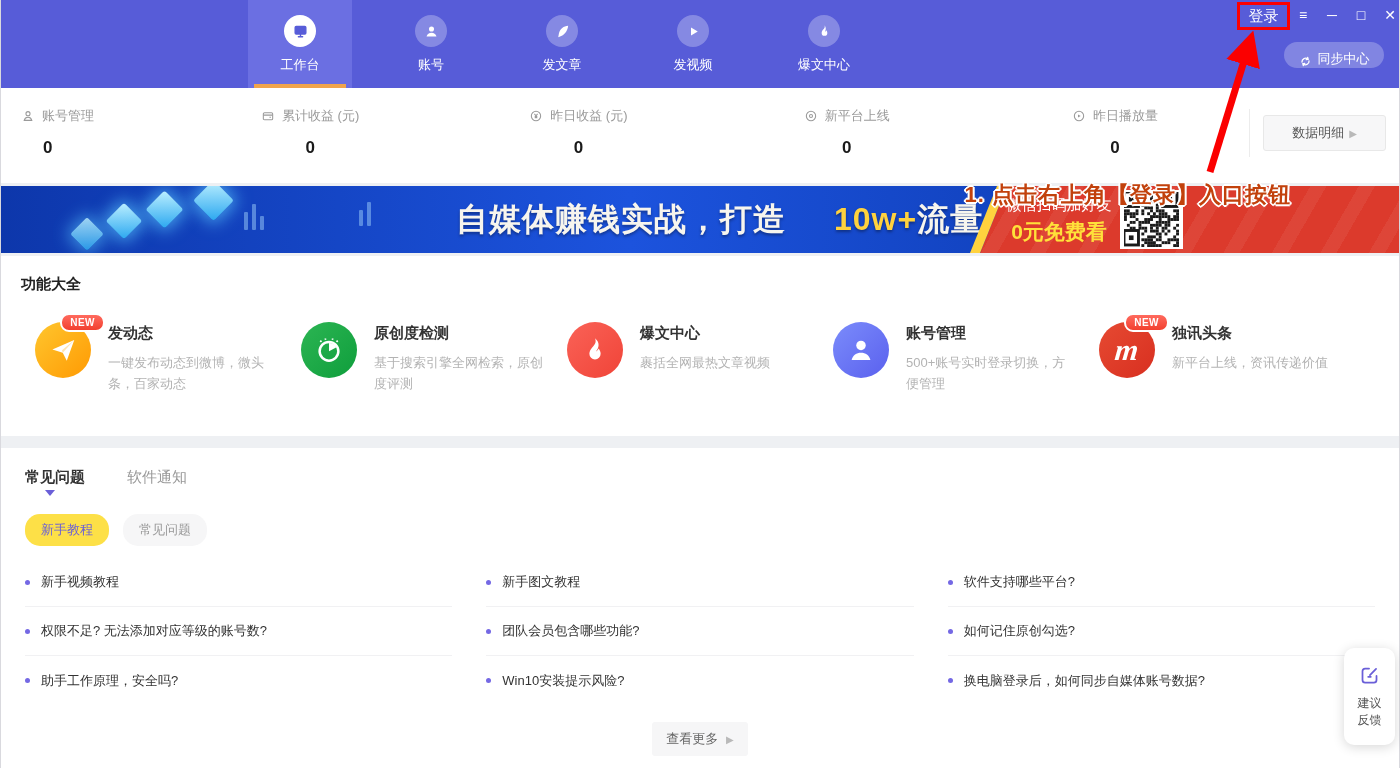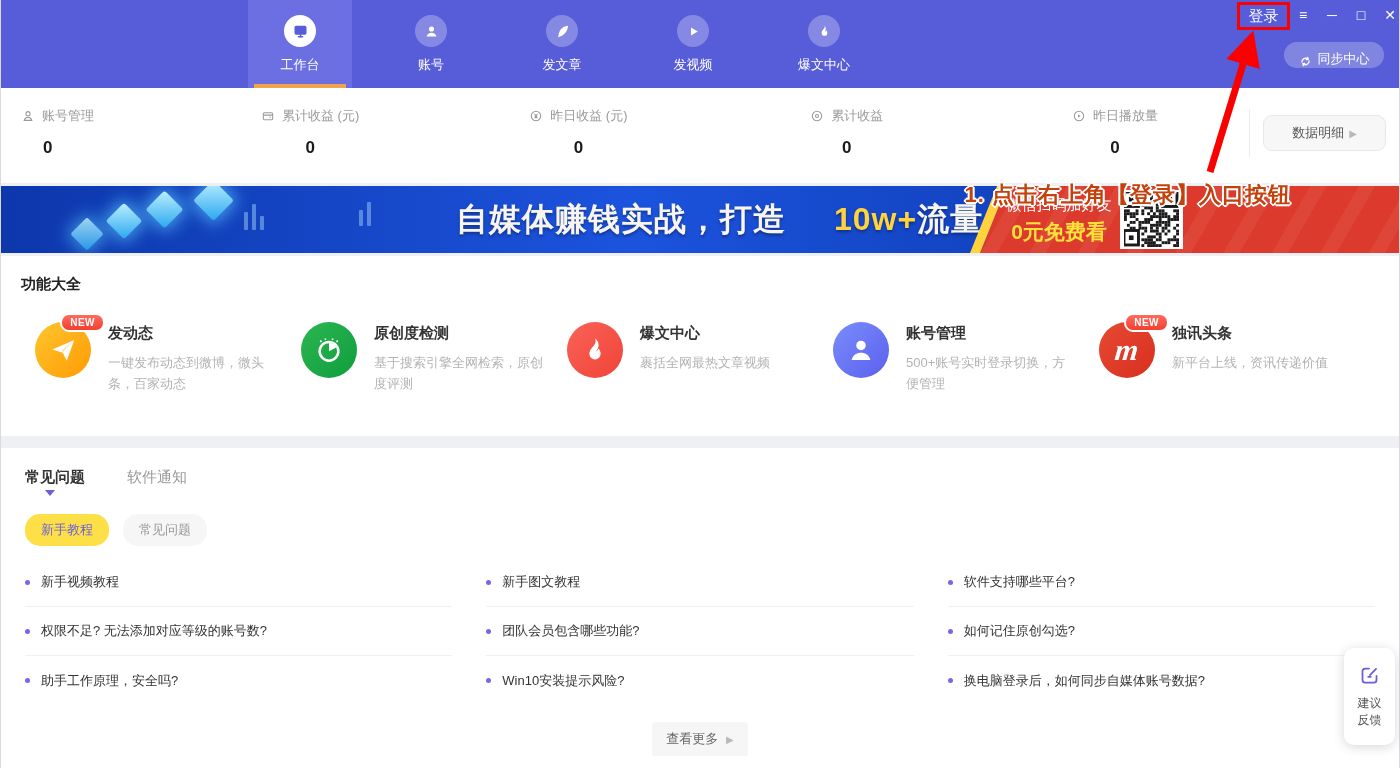--- a/index.html
+++ b/index.html
@@ -40,21 +40,21 @@
   .stats { height:95px; background:#fff; display:flex; align-items:flex-start; padding-top:19px; position:relative; }
   .stat-col { flex:1; display:flex; flex-direction:column; align-items:center; }
   .stat-col.first { flex:0 0 175px; align-items:flex-start; padding-left:20px; }
   .stat-head { display:flex; align-items:center; gap:7px; color:#9a9a9a; font-size:13px; }
   .stat-head svg { width:14px; height:14px; stroke:#9a9a9a; }
   .stat-value { margin-top:13px; font-size:17px; font-weight:bold; color:#1a1a1a; }
   .stat-col.first .stat-value { margin-left:22px; }
   .stat-detail-zone { flex:0 0 150px; height:48px; margin-top:2px; border-left:1px solid #ececec;
              display:flex; align-items:center; justify-content:center; }
   .detail-btn { display:flex; align-items:center; gap:5px; background:#f7f7f8; border:1px solid #e8e8e8;
-             border-radius:9px; padding:8px 28px; font-size:13px; color:#555; cursor:pointer; font-family:inherit; }
+             border-radius:3px; padding:8px 28px; font-size:13px; color:#555; cursor:pointer; font-family:inherit; }
   .detail-btn .chev { color:#b9b9b9; font-size:10px; }
 
   
   .annotation { position:absolute; top:140px; right:108px; z-index:46; font-size:22px; font-weight:bold;
              color:#c2410c; letter-spacing:1px; pointer-events:none;
              text-shadow:-2px 0 #fff,2px 0 #fff,0 -2px #fff,0 2px #fff,
                          -1px -1px #fff,1px -1px #fff,-1px 1px #fff,1px 1px #fff;margin-top:40px; }
   .arrow-overlay { position:absolute; left:0; top:0; width:1400px; height:250px;
              pointer-events:none; z-index:44; }
 
@@ -229,21 +229,21 @@
         <span>昨日收益 (元)</span>
       </div>
       <div class="stat-value">0</div>
     </div>
     <div class="stat-col">
       <div class="stat-head">
         <svg viewBox="0 0 24 24" fill="none" stroke-width="1.8">
           <circle cx="12" cy="12" r="8"></circle>
             <circle cx="12" cy="12" r="2.6"></circle>
         </svg>
-        <span>累计收益</span>
+        <span>新平台上线</span>
       </div>
       <div class="stat-value">0</div>
     </div>
     <div class="stat-col">
       <div class="stat-head">
         <svg viewBox="0 0 24 24" fill="none" stroke-width="1.8">
           <circle cx="12" cy="12" r="8"></circle>
             <path d="M10.3 9.3l4.6 2.7-4.6 2.7z" fill="#9a9a9a" stroke="none"></path>
         </svg>
         <span>昨日播放量</span>

